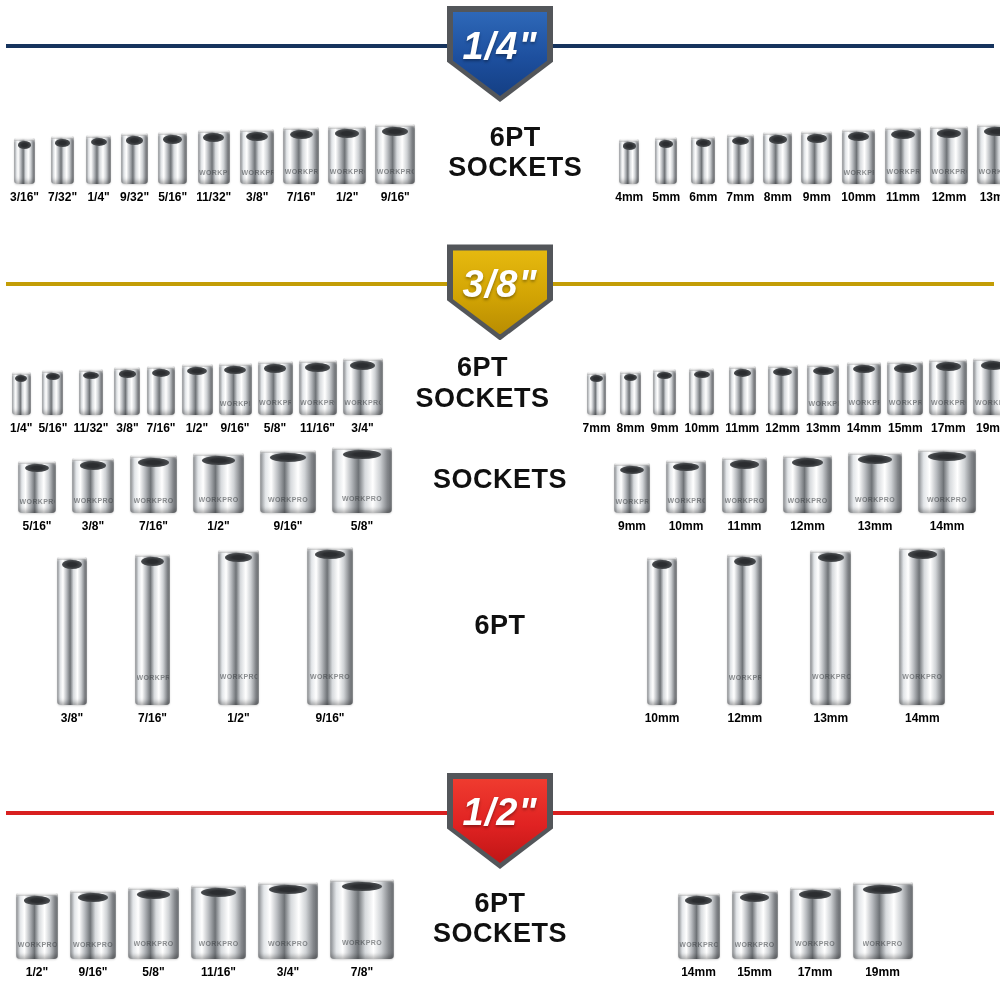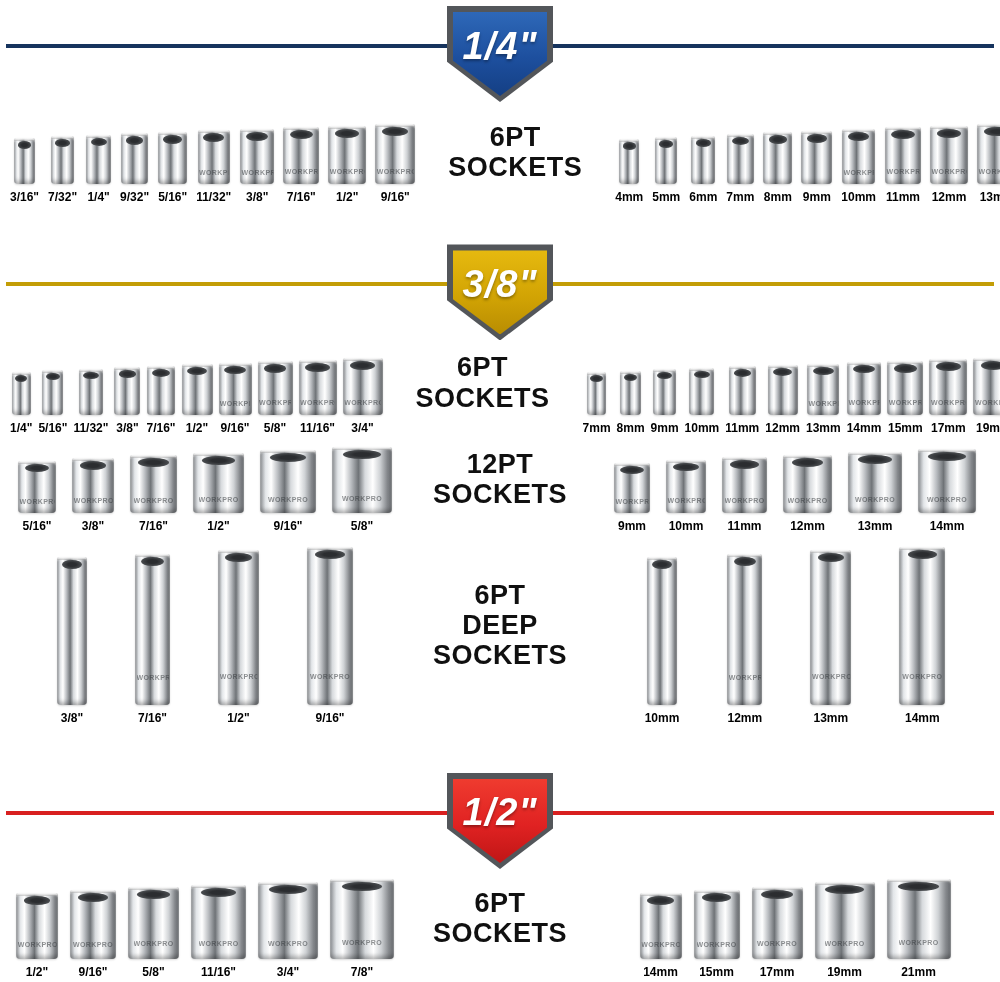--- a/index.html
+++ b/index.html
@@ -342,21 +342,20 @@
             <div class="socket-label">9/16"</div>
           </div>
           <div class="socket">
             <div class="socket-body" style="width: 60px; height: 66px;">
               <span class="engrave">WORKPRO</span>
             </div>
             <div class="socket-label">5/8"</div>
           </div>
         </div>
       <div class="row-title">
-        <div>12PT</div>
         <div>SOCKETS</div>
       </div>
       <div class="group gap16">
           <div class="socket">
             <div class="socket-body" style="width: 36px; height: 50px;">
               <span class="engrave">WORKPRO</span>
             </div>
             <div class="socket-label">9mm</div>
           </div>
           <div class="socket">
@@ -412,21 +411,20 @@
           </div>
           <div class="socket">
             <div class="socket-body" style="width: 46px; height: 158px;">
               <span class="engrave">WORKPRO</span>
             </div>
             <div class="socket-label">9/16"</div>
           </div>
         </div>
       <div class="row-title">
         <div>6PT</div>
-        <div>DEEP SOCKETS</div>
       </div>
       <div class="group gap48">
           <div class="socket">
             <div class="socket-body" style="width: 30px; height: 148px;"></div>
             <div class="socket-label">10mm</div>
           </div>
           <div class="socket">
             <div class="socket-body" style="width: 35px; height: 151px;">
               <span class="engrave">WORKPRO</span>
             </div>
@@ -518,23 +516,17 @@
               <span class="engrave">WORKPRO</span>
             </div>
             <div class="socket-label">17mm</div>
           </div>
           <div class="socket">
             <div class="socket-body" style="width: 60px; height: 77px;">
               <span class="engrave">WORKPRO</span>
             </div>
             <div class="socket-label">19mm</div>
           </div>
-          <div class="socket">
-            <div class="socket-body" style="width: 64px; height: 80px;">
-              <span class="engrave">WORKPRO</span>
-            </div>
-            <div class="socket-label">21mm</div>
-          </div>
         </div>
     </div>
   </section>
 
 </div>
 
 </body></html>

